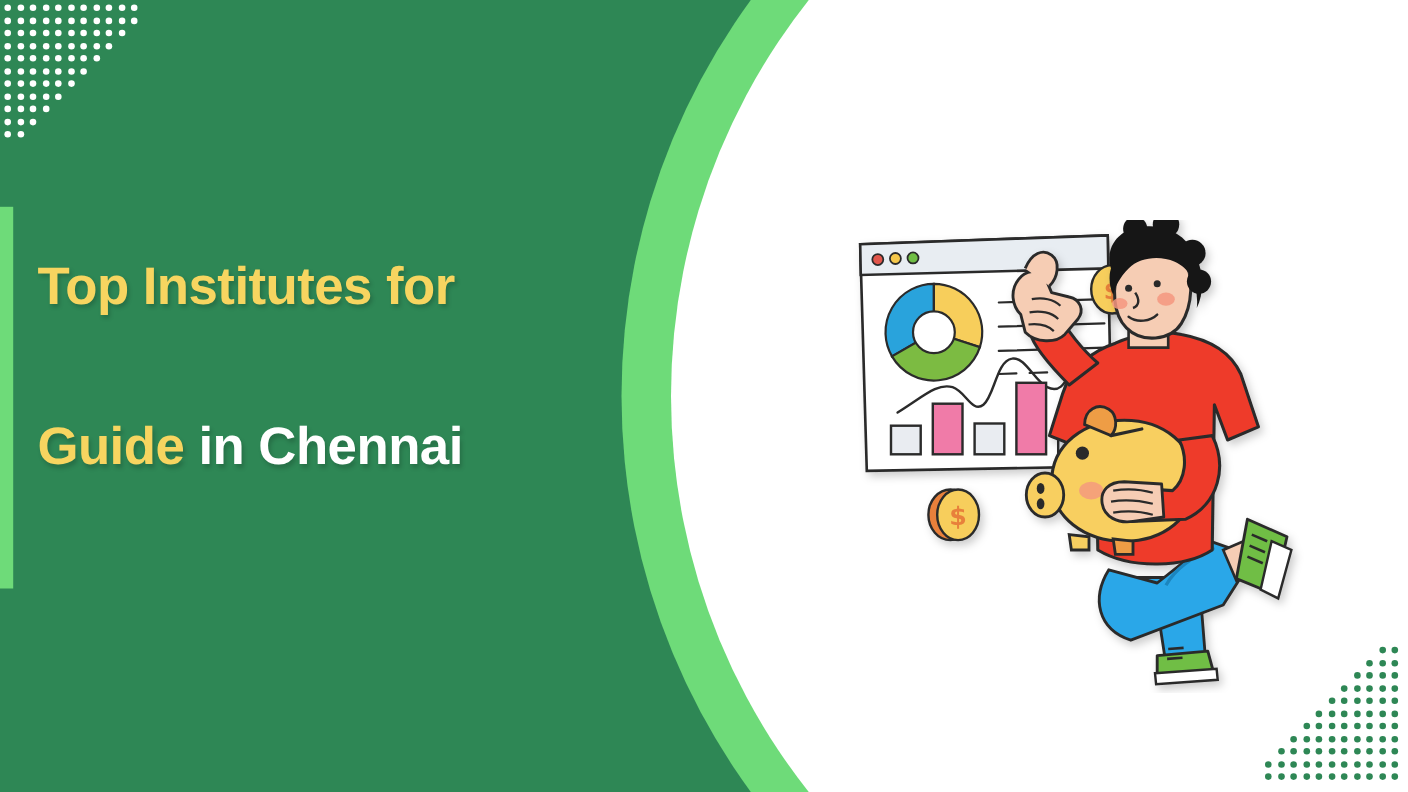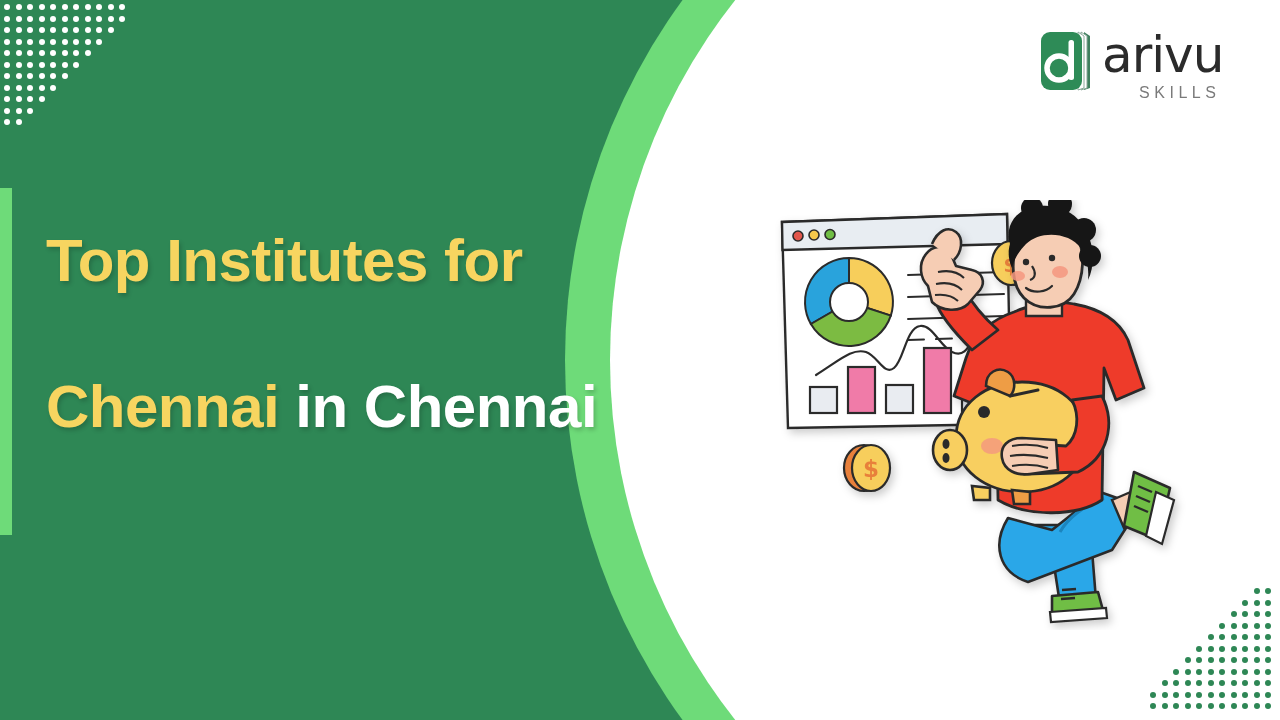--- a/index.html
+++ b/index.html
@@ -37,22 +37,22 @@
   }
   
   .dots{position:absolute;z-index:3;}
   .dot{position:absolute;width:6px;height:6px;border-radius:50%;}
   .dots-tl{left:4px;top:4px;}
   .dots-tl .dot{background:#ffffff;}
   .dots-br{left:1150px;top:588px;}
   .dots-br .dot{background:#2E8755;}
   
   .headline{
-    position:absolute;left:46px;top:224px;width:600px;z-index:5;
-    font-size:60px;line-height:73px;font-weight:bold;
+    position:absolute;left:34px;top:224px;width:600px;z-index:5;
+    font-size:48px;line-height:73px;font-weight:bold;
     letter-spacing:-0.5px;
     color:#ffffff;
     text-shadow:2px 3px 4px rgba(0,0,0,0.18);
   }
   .hl-accent{color:#F7D560;}
   .hl-plain{color:#ffffff;text-align:right;}
   
   .logo{
     position:absolute;left:1040px;top:30px;z-index:6;
     display:flex;align-items:flex-start;
@@ -237,39 +237,23 @@
       <div class="dot" style="left: 69px; top: 115px; background: rgb(46, 135, 85);"></div>
       <div class="dot" style="left: 80.5px; top: 115px; background: rgb(46, 135, 85);"></div>
       <div class="dot" style="left: 92px; top: 115px; background: rgb(46, 135, 85);"></div>
       <div class="dot" style="left: 103.5px; top: 115px; background: rgb(46, 135, 85);"></div>
       <div class="dot" style="left: 115px; top: 115px; background: rgb(46, 135, 85);"></div>
     </div>
 
   <div class="headline">
     <span class="hl-accent">Top Institutes for</span><br>
     <br>
-    <span class="hl-accent">Chennai</span><span class="hl-plain"> in Chennai</span><br>
+    <span class="hl-accent">Guide</span><span class="hl-plain"> in Chennai</span><br>
   </div>
 
-  <div class="logo">
-    <div class="logo-mark">
-      <svg width="58" height="62" viewBox="0 0 58 62">
-        <path d="M44 2 L50 6 L50 58 L44 60 Z" fill="#3F7F5E"></path>
-        <path d="M41 2 L47 6 L47 58 L41 60 Z" fill="#ffffff" stroke="#8aa99a" stroke-width="1"></path>
-        <path d="M38 2 L44 6 L44 58 L38 60 Z" fill="#ffffff" stroke="#8aa99a" stroke-width="1"></path>
-        <rect x="1" y="2" width="41" height="58" rx="9" fill="#2E8B57"></rect>
-        <circle cx="19" cy="38" r="12" fill="none" stroke="#ffffff" stroke-width="5.5"></circle>
-        <rect x="28.5" y="10" width="5.5" height="40" rx="2.5" fill="#ffffff"></rect>
-      </svg>
-    </div>
-    <div class="logo-word">
-      <div class="logo-name">arivu</div>
-      <div class="logo-sub">SKILLS</div>
-    </div>
-  </div>
 
   <div class="illus">
     <svg width="440" height="430" viewBox="0 0 440 430">
       <defs>
         <filter id="sh" x="-25%" y="-25%" width="160%" height="160%">
           <feDropShadow dx="3" dy="4" stdDeviation="4" flood-color="#000" flood-opacity="0.20"></feDropShadow>
         </filter>
       </defs>
 
       <g filter="url(#sh)">

